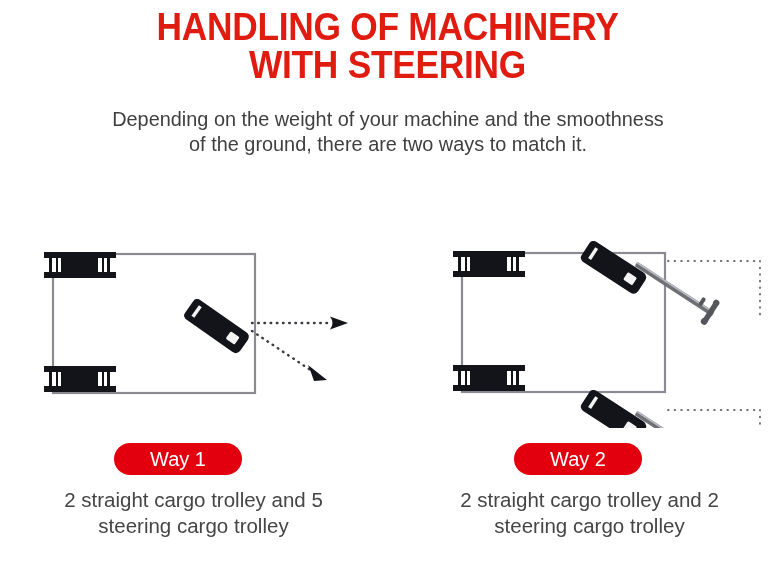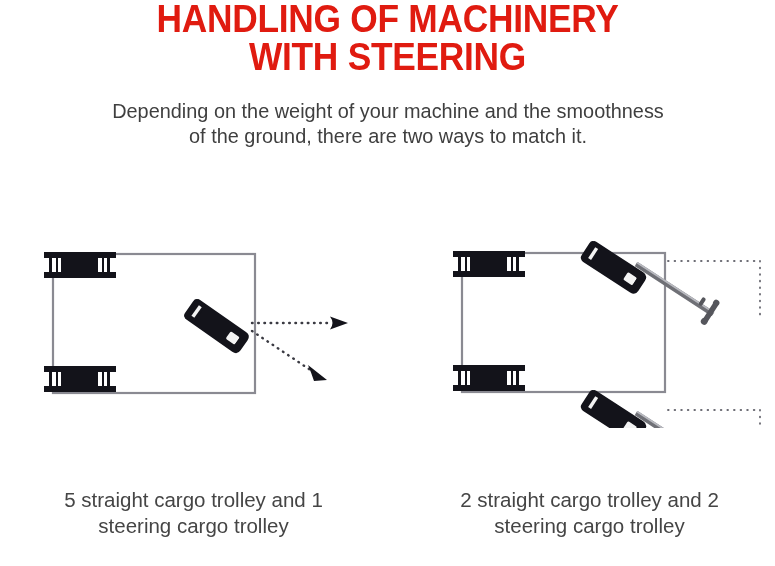--- a/index.html
+++ b/index.html
@@ -10,21 +10,21 @@
   body {
     width: 775px;
     height: 566px;
     font-family: "Liberation Sans", "DejaVu Sans", sans-serif;
     overflow: hidden;
     position: relative;
   }
 
   
   .header {
-    padding-top: 0;
+    padding-top: 8px;
     text-align: center;
   }
   .title {
     color: #e01b10;
     font-family: "Liberation Sans Narrow", "Liberation Sans", sans-serif;
     font-weight: bold;
     font-size: 38px;
     line-height: 38px;
     letter-spacing: -0.3px;
     transform: scaleX(0.93);
@@ -225,20 +225,22 @@
         <use href="#drawbar"></use>
       </g>
       <g transform="translate(206,159) rotate(33)">
         <use href="#steering-trolley-2"></use>
       </g>
     </svg>
   </div>
 </div>
 
 <div class="badge-row">
+  <div class="badge left">Way 1</div>
+  <div class="badge right">Way 2</div>
 </div>
 
 <div class="captions">
-  <div class="caption left">5 straight cargo trolley and 1
+  <div class="caption left">2 straight cargo trolley and 5
 steering cargo trolley</div>
   <div class="caption right">2 straight cargo trolley and 2
 steering cargo trolley</div>
 </div>
 
 </body></html>

